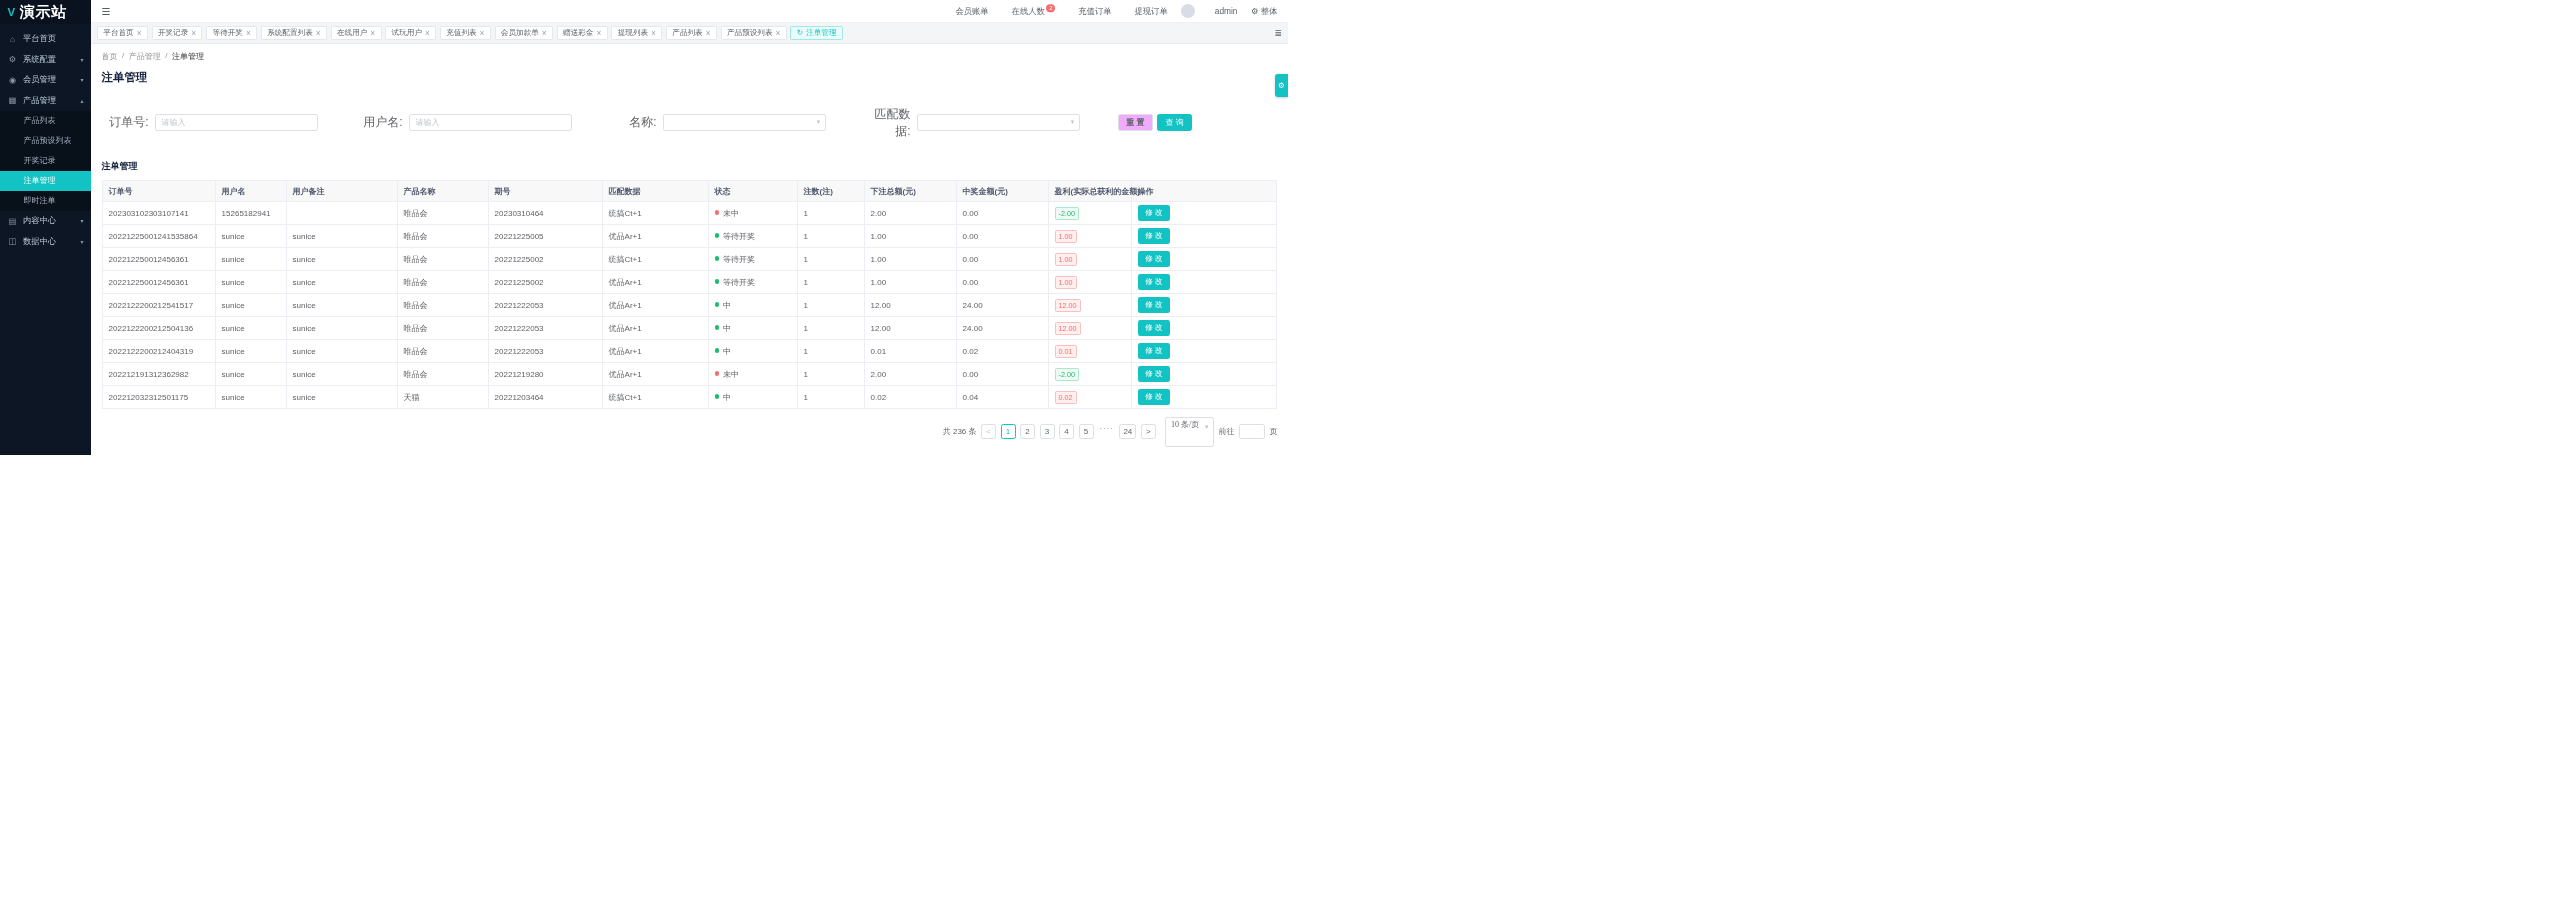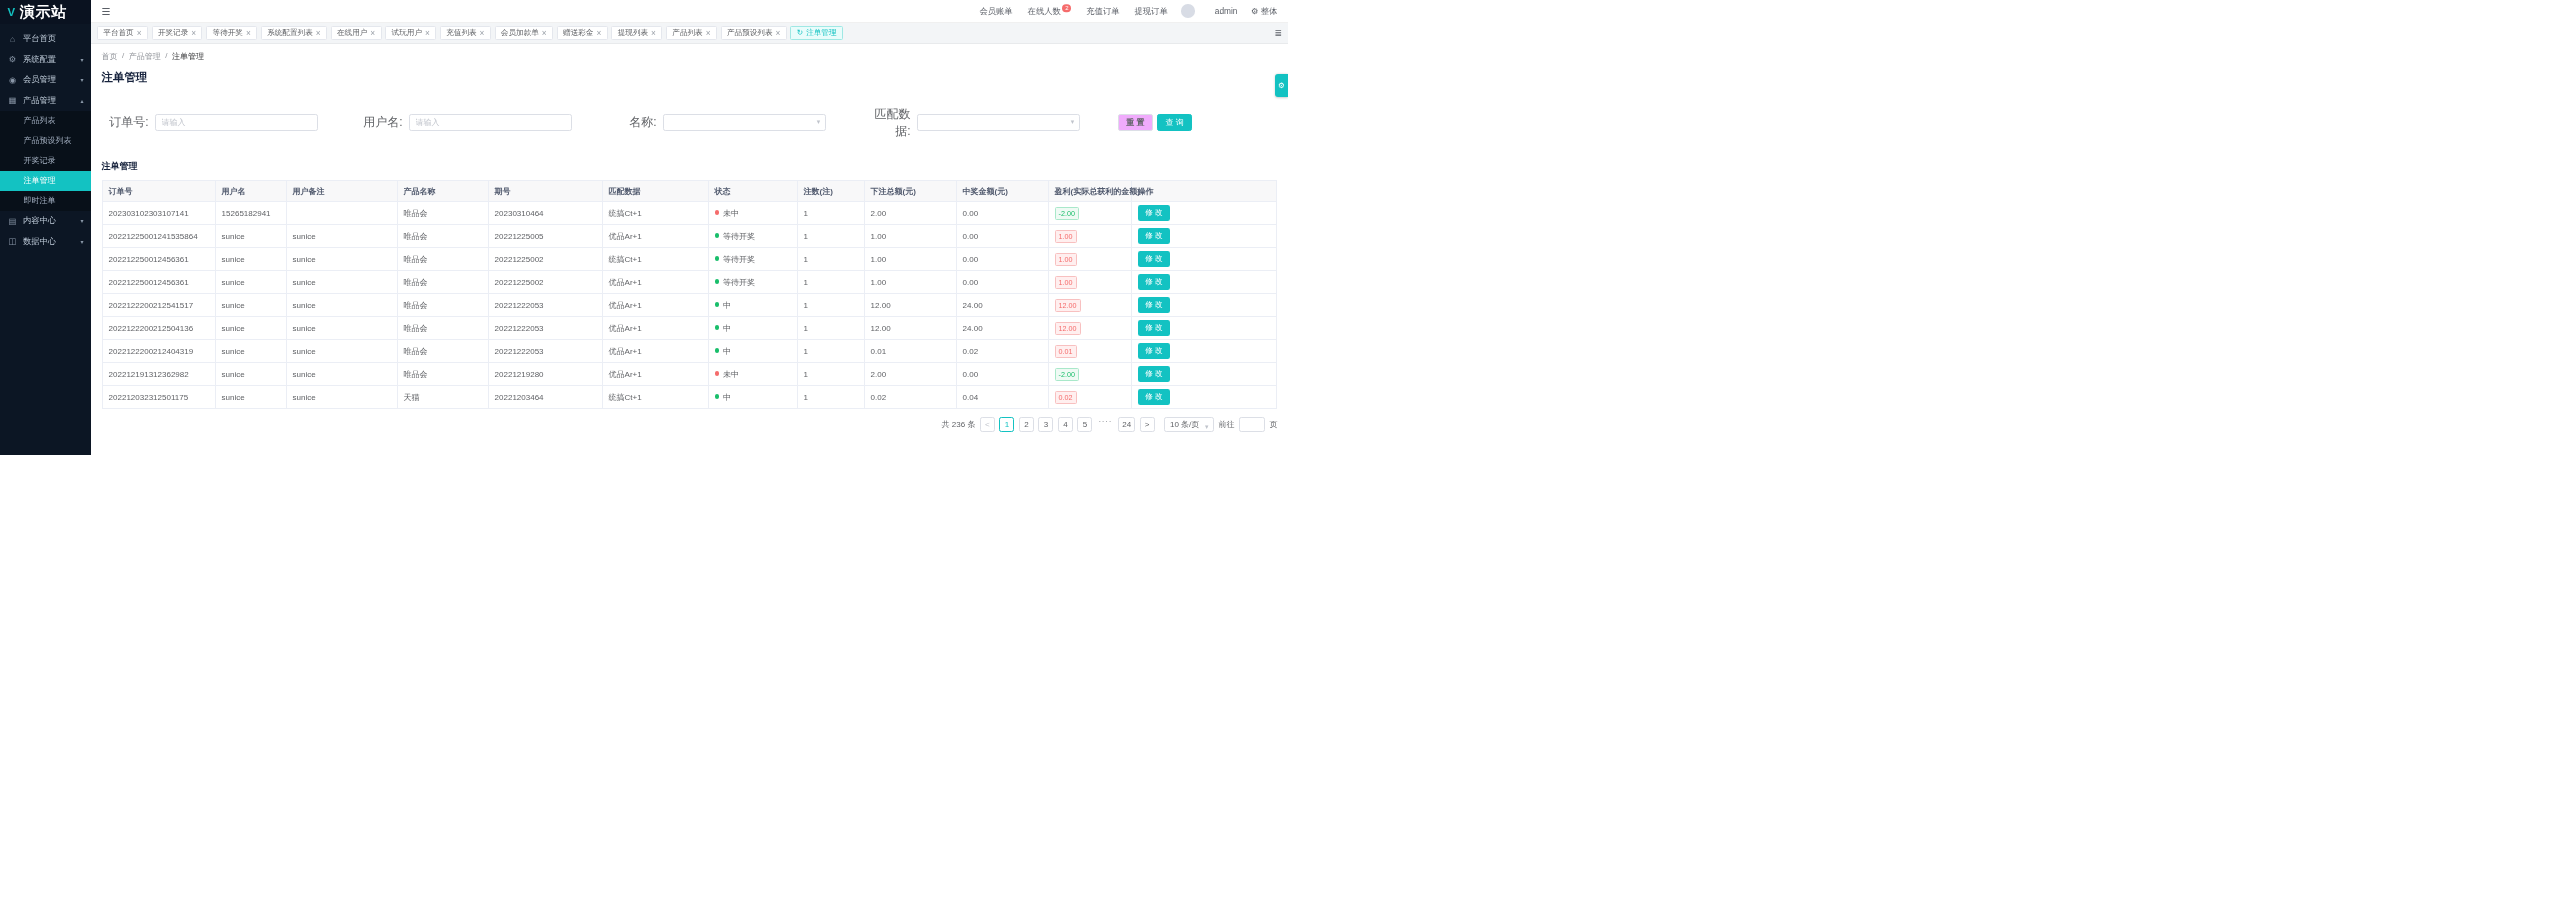--- a/index.html
+++ b/index.html
@@ -70,21 +70,21 @@
   .tag { display:inline-block; min-width:21px; text-align:center; padding:0.8px 3px; font-size:7.2px; border:0.8px solid; border-radius:1.5px; }
   .tag.pos { color:#f56c6c; border-color:#f8c0c0; background:#ffefef; }
   .tag.neg { color:#19be6b; border-color:#a9e8ca; background:#effaf4; }
   .btn-edit { background:#13c2c2; border:none; color:#fff; border-radius:2.3px; font-size:7.6px; padding:3px 7.6px; cursor:pointer; font-family:inherit; }
 
   .pagination { display:flex; justify-content:flex-end; align-items:center; gap:4.5px; margin-top:7.6px; font-size:8px; color:#606266; }
   .pg-btn { min-width:15px; height:15px; line-height:13.6px; text-align:center; border:0.8px solid #dcdfe6; border-radius:2.3px; background:#fff; cursor:pointer; padding:0 3px; }
   .pg-btn.disabled { color:#c0c4cc; }
   .pg-btn.active { color:#13c2c2; border-color:#13c2c2; }
   .pg-ellipsis { color:#909399; letter-spacing:0.8px; padding:0 1.5px; }
-  .pg-size { position:relative; height:15px; line-height:13.6px; border:0.8px solid #dcdfe6; border-radius:2.3px; background:#fff; padding:0 13.6px 0 5.3px; cursor:pointer; margin-left:4.5px; }
+  .pg-size { position:relative; height:30px; line-height:13.6px; border:0.8px solid #dcdfe6; border-radius:2.3px; background:#fff; padding:0 13.6px 0 5.3px; cursor:pointer; margin-left:4.5px;font-family:Liberation Serif, serif; }
   .pg-size .sel-arrow { top:2.3px; }
   .pg-goto { width:26px; height:15px; border:0.8px solid #dcdfe6; border-radius:2.3px; outline:none; padding:0 3px; font-family:inherit; }
 
   .drawer-handle { position:absolute; right:0; top:74px; width:13px; height:23px; background:#13c2c2; border-radius:3px 0 0 3px; color:#fff; display:flex; align-items:center; justify-content:center; font-size:7.6px; cursor:pointer; box-shadow:0 0.8px 2.3px rgba(0,0,0,.2); }
 </style>
 </head>
 <body>
 
 <div class="app">
 
@@ -131,21 +131,21 @@
           <span class="mi-chev">▾</span>
         </div>
       </nav>
   </aside>
 
   <div class="main">
 
     <header class="topbar">
       <span class="collapse-icon">☰</span>
       <div class="topbar-right">
-        <span id="topbar-links" style="display:flex;gap:15px;align-items:center;">
+        <span id="topbar-links" style="display:flex;gap:23px;align-items:center;">
             <span class="top-link">会员账单</span>
             <span class="top-link">在线人数<span class="badge">2</span></span>
             <span class="top-link">充值订单</span>
             <span class="top-link">提现订单</span>
           </span>
         <span class="user-chunk">
           <span class="avatar"></span>
           <span>admin</span>
         </span>
         <span class="theme-chunk">

